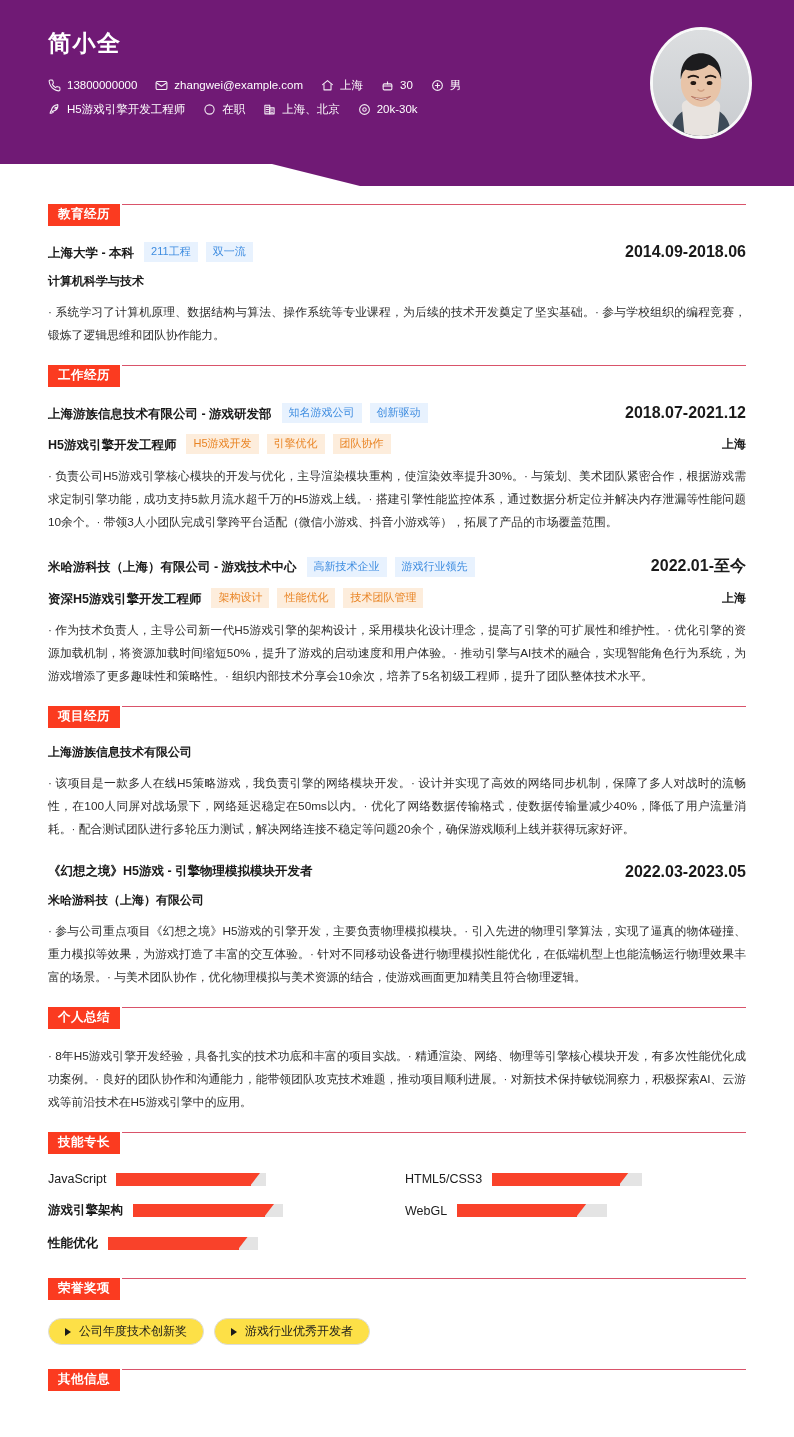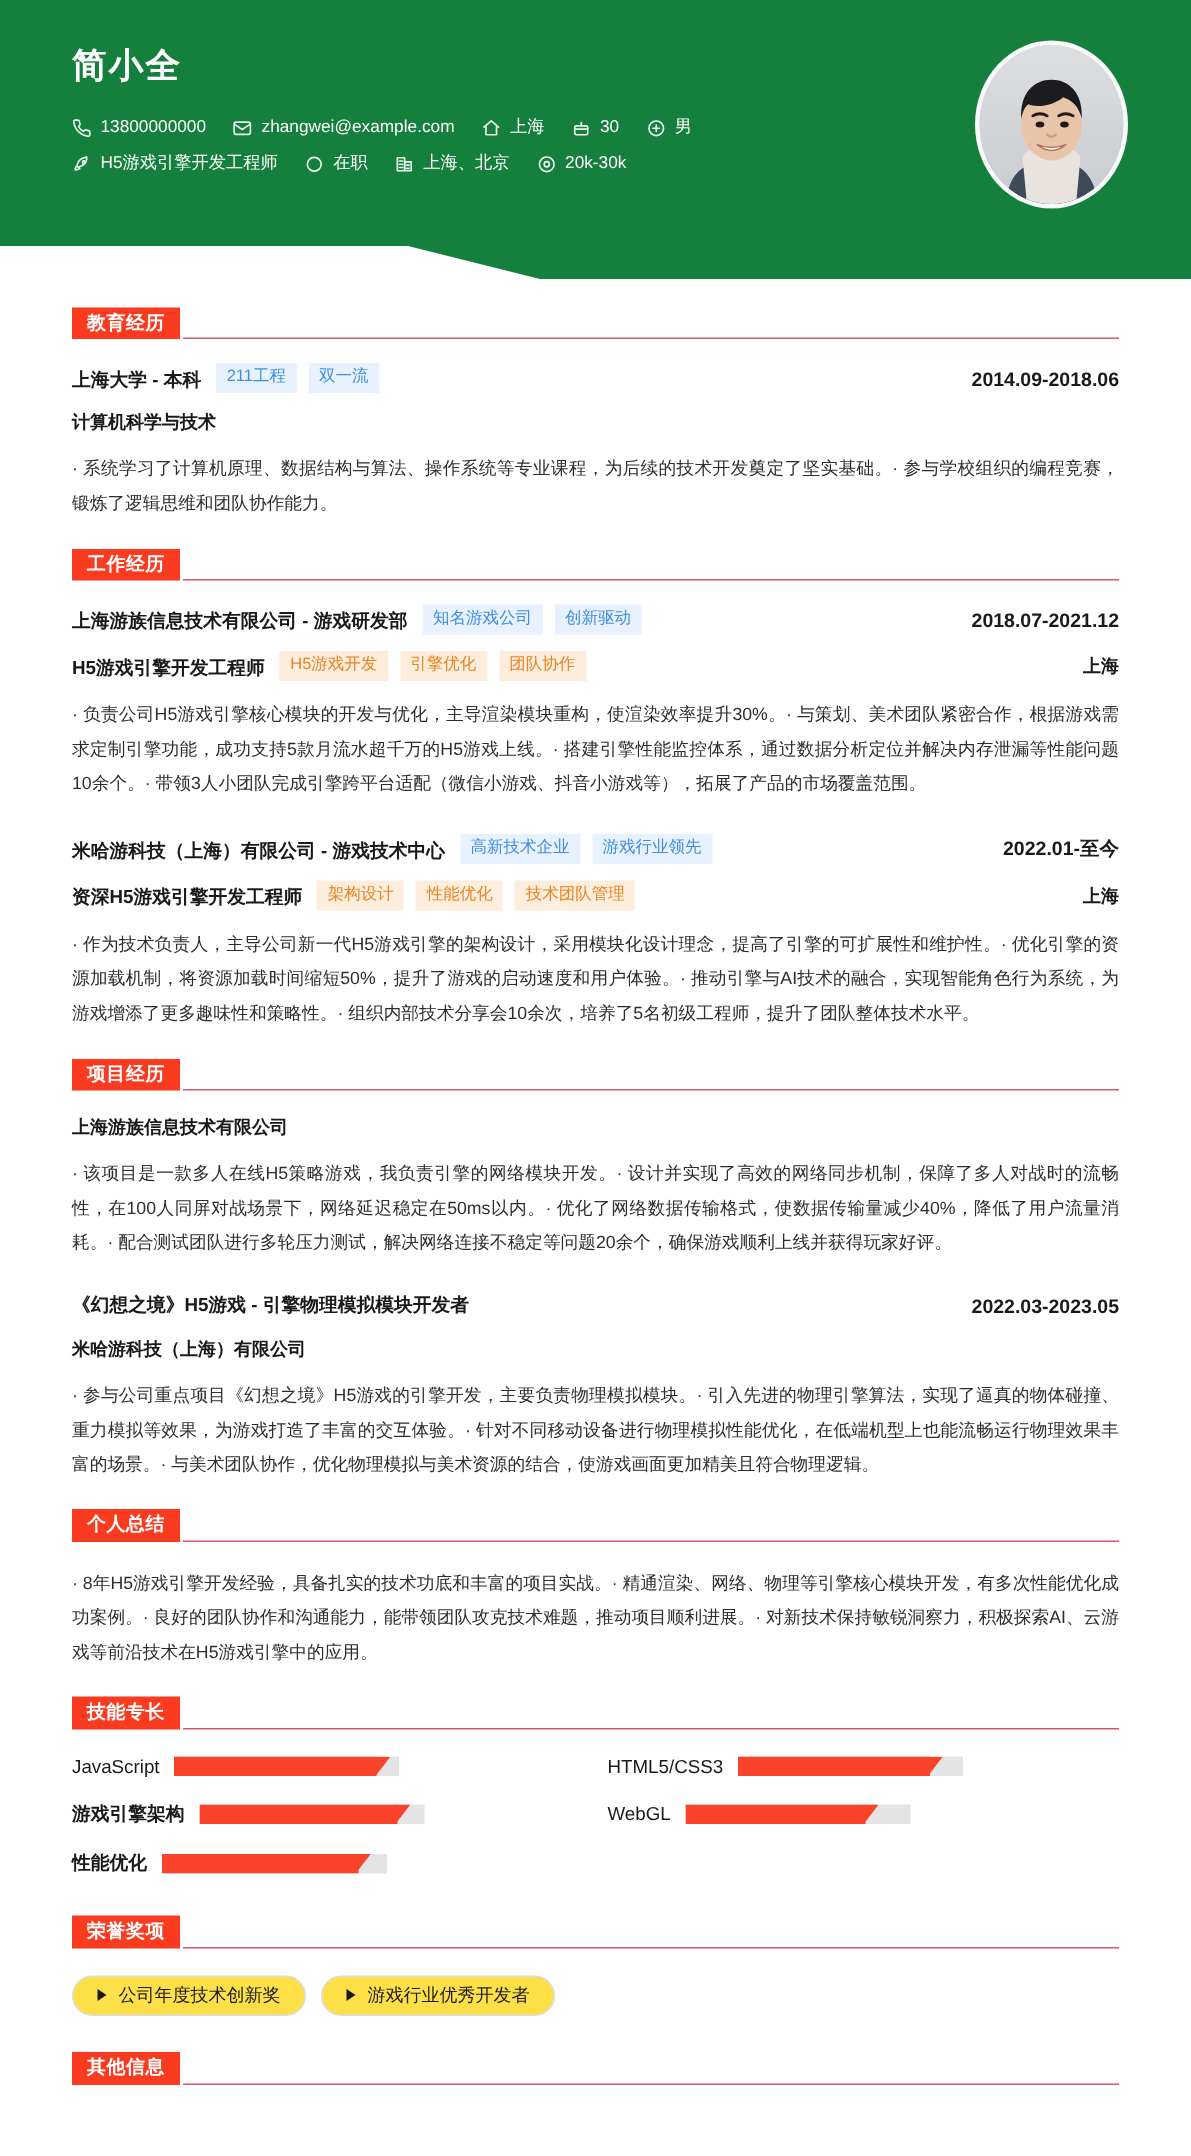--- a/index.html
+++ b/index.html
@@ -7,21 +7,21 @@
     width: 794px;
     background: #ffffff;
     font-family: "Liberation Sans", "DejaVu Sans", sans-serif;
     color: #222222;
   }
   .page { position: relative; width: 794px; min-height: 1437px; background:#fff; overflow:hidden; }
 
   
   .header {
     position: relative;
-    background: #15803d;
+    background: #701a75;
     height: 186px;
     padding: 28px 40px 0 48px;
     color: #ffffff;
     overflow: hidden;
   }
   .header .wedge {
     position: absolute;
     left: 0; bottom: 0;
     width: 794px; height: 48px;
     background: #ffffff;
@@ -57,21 +57,21 @@
   }
   .avatar svg { display:block; width:100%; height:100%; }
 
   
   .body { padding: 0 48px 30px 48px; }
 
   .section { margin-top: 18px; }
   .sec-head {
     position: relative;
     display: flex;
-    align-items: flex-end;
+    align-items: flex-start;
     height: 22px;
     margin-bottom: 16px;
   }
   .sec-badge {
     background: #fb3b20;
     color: #ffffff;
     font-size: 12.5px;
     font-weight: bold;
     padding: 4px 10px 5px 10px;
     line-height: 1;
@@ -97,21 +97,21 @@
   }
   .row-left { display: flex; align-items: flex-end; flex-wrap: wrap; min-width: 0; }
   .ttl {
     font-size: 12.5px;
     font-weight: bold;
     color: #1a1a1a;
     margin-right: 10px;
     line-height: 1.4;
   }
   .date {
-    font-size: 13px;
+    font-size: 16px;
     font-weight: bold;
     color: #1a1a1a;
     white-space: nowrap;
     flex: 0 0 auto;
     padding-left: 12px;
   }
   .loc {
     font-size: 12px;
     font-weight: bold;
     color: #1a1a1a;

